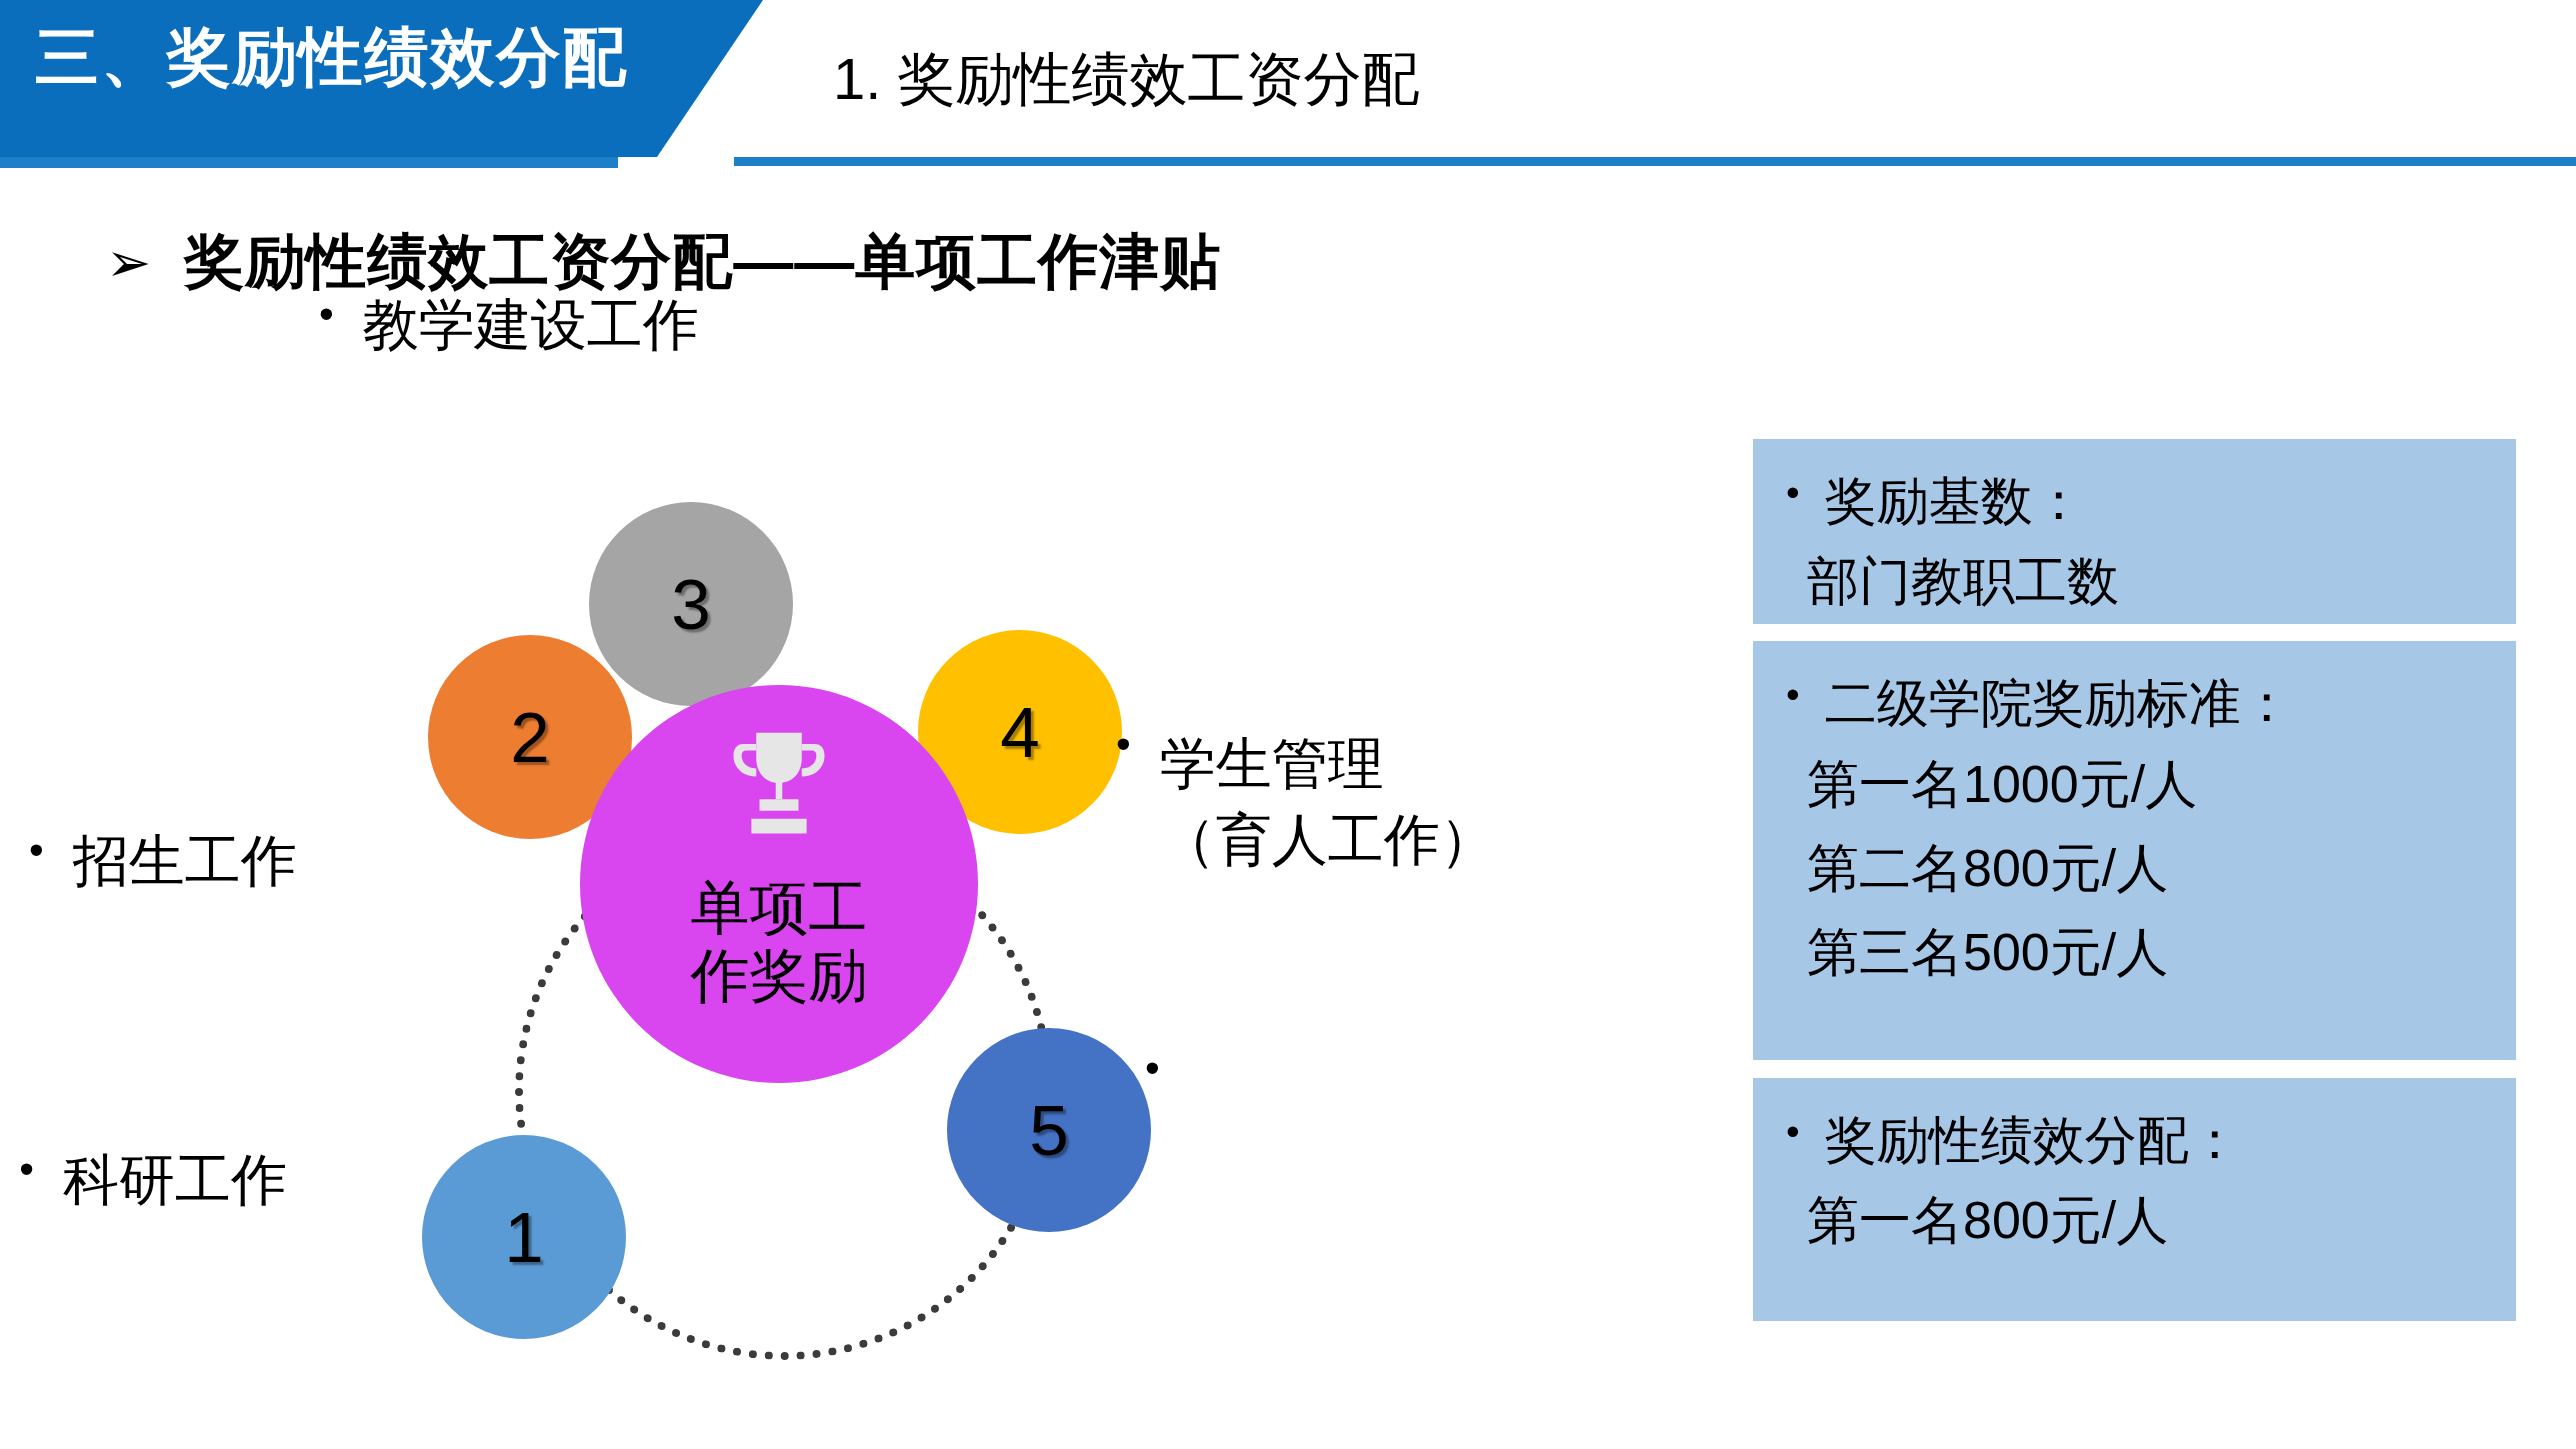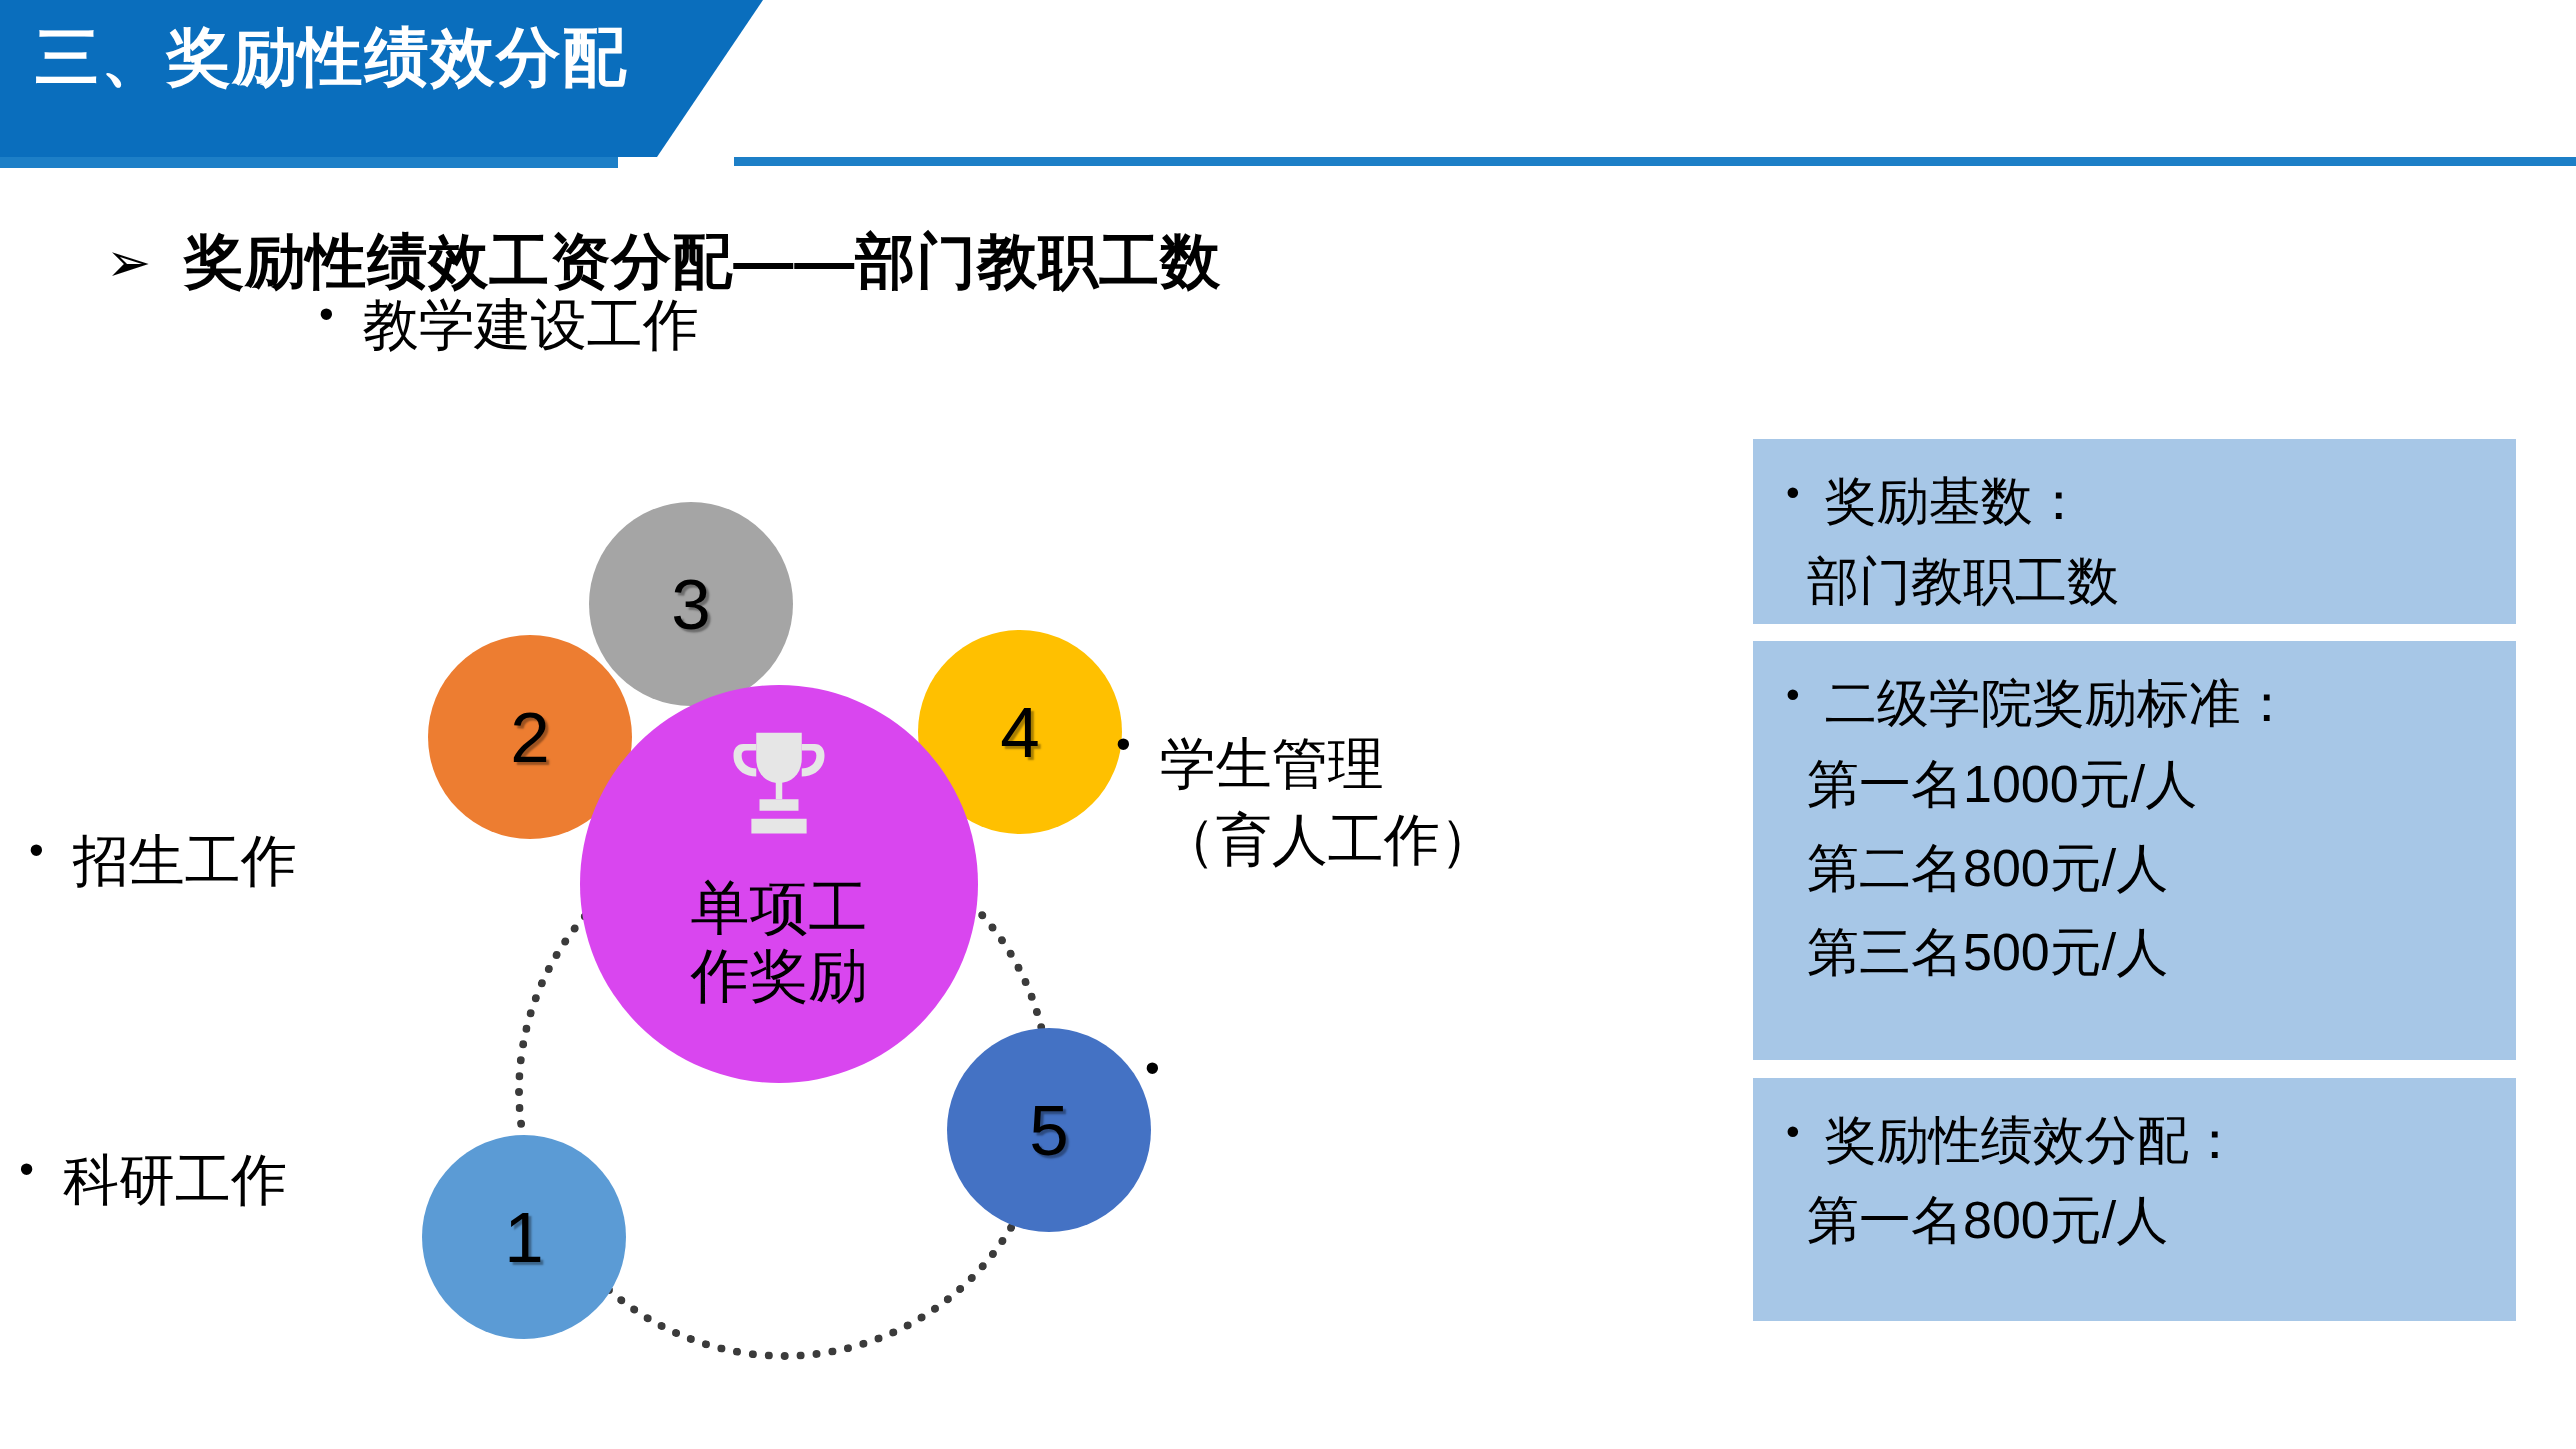--- a/index.html
+++ b/index.html
@@ -69,25 +69,26 @@
   #pbox3{height:189px;}
 </style>
 </head>
 <body>
 
 <div id="header">
   <div class="hdr-blue"></div>
   <div class="hdr-blue-title">三、奖励性绩效分配</div>
   <div class="hdr-underline-left"></div>
   <div class="hdr-underline-right"></div>
+  <div class="hdr-right-title">1. 奖励性绩效工资分配</div>
 </div>
 
 <div id="subtitle">
   <span class="arrow-bullet">➢</span>
-  <span class="subtitle-text">奖励性绩效工资分配——部门教职工数</span>
+  <span class="subtitle-text">奖励性绩效工资分配——单项工作津贴</span>
 </div>
 
 <div id="diagram">
 
   <div class="dotted-ring"></div>
 
   <div class="node c3">
     <span class="node-num">3</span>
   </div>
   <div class="node c2">

